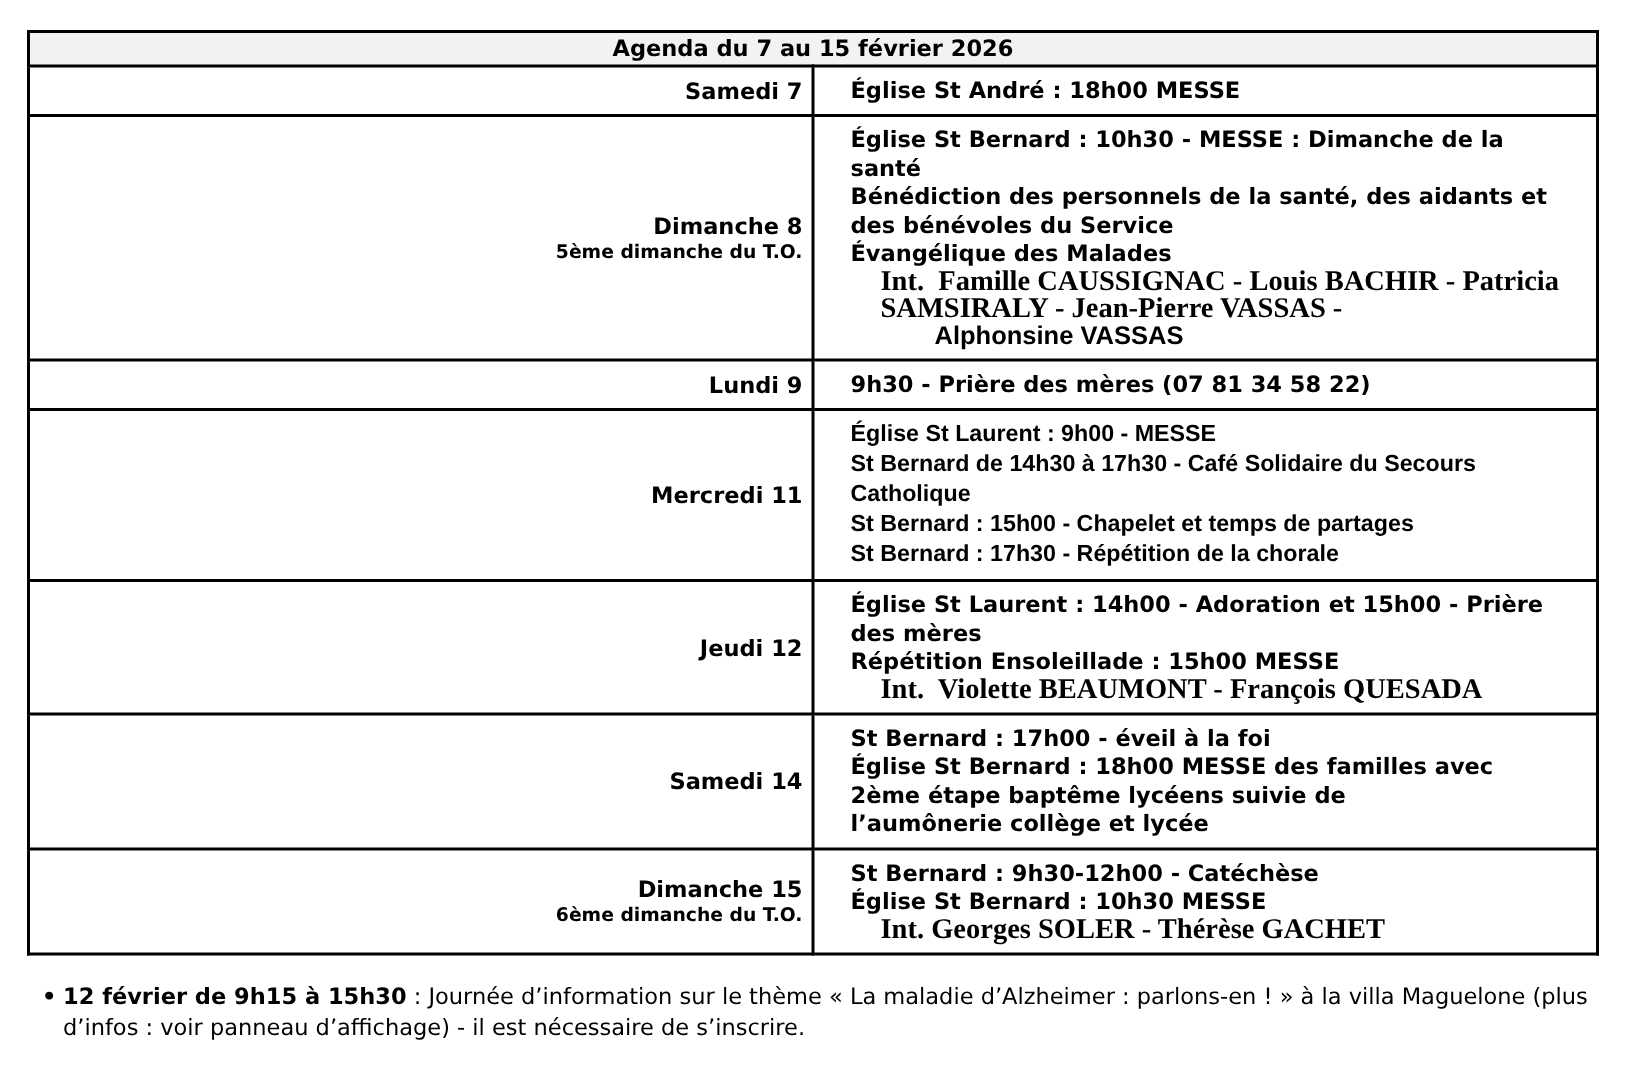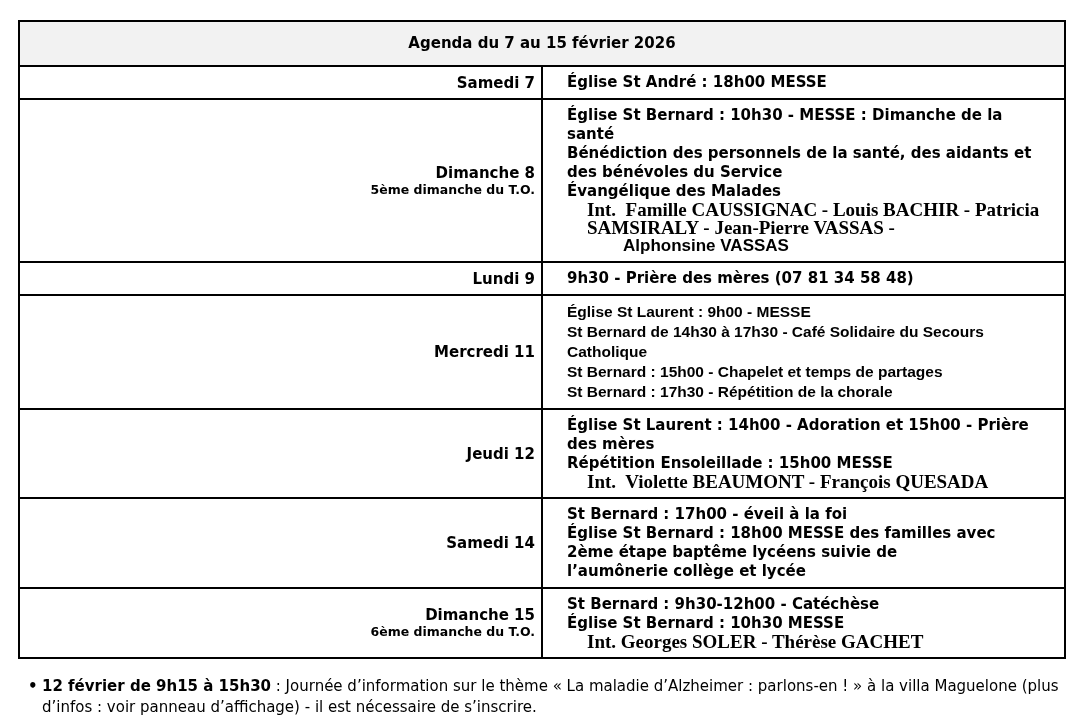--- a/index.html
+++ b/index.html
@@ -10,21 +10,21 @@
     font-family:"DejaVu Sans", sans-serif;
     overflow:hidden;
   }
   table.agenda {
     border-collapse:collapse; width:100%; table-layout:fixed;
   }
   table.agenda td { border:2px solid #000; }
   .title-cell {
     background:#f2f2f2; text-align:center;
     font-weight:bold; font-size:15px; line-height:19px;
-    padding:12px 4px;
+    padding:1px 4px;
   }
   .day-cell {
     width:182px; text-align:right; vertical-align:middle;
     font-weight:bold; font-size:15px; line-height:18px;
     padding:5px 6px;
   }
   .day-sub { font-size:12.5px; line-height:16px; }
   .events-cell {
     padding:6px 24px; vertical-align:middle; font-weight:bold;
   }
@@ -81,21 +81,21 @@
             <div class="line int2">Alphonsine VASSAS</div>
           </td>
     </tr>
 
     <tr>
       <td class="day-cell">
         <div class="day">Lundi 9</div>
 
       </td>
       <td class="events-cell">
-            <div class="line main">9h30 - Prière des mères (07 81 34 58 48)</div>
+            <div class="line main">9h30 - Prière des mères (07 81 34 58 22)</div>
           </td>
     </tr>
 
 
     <tr>
       <td class="day-cell">
         <div class="day">Mercredi 11</div>
 
       </td>
       <td class="events-cell">

